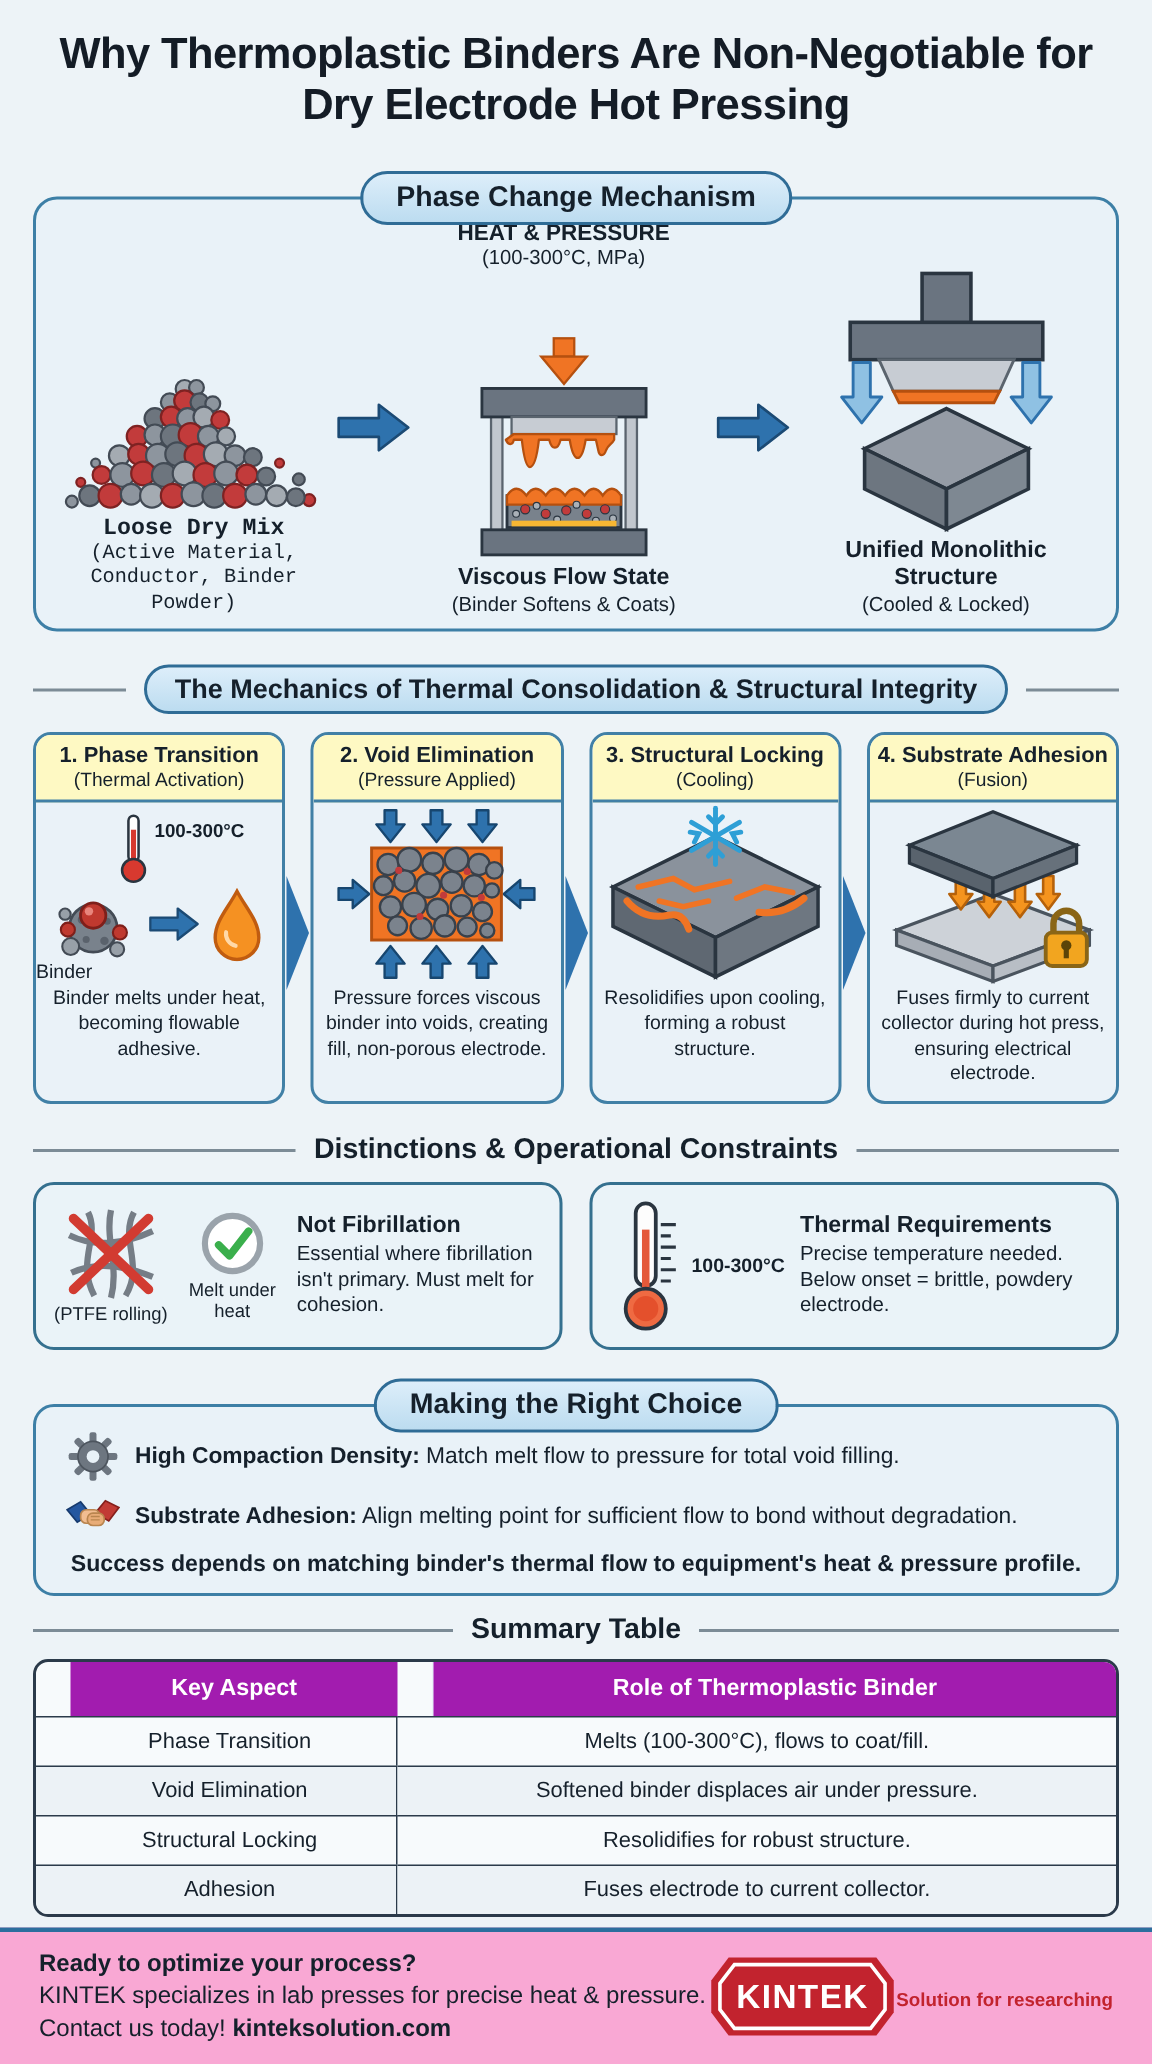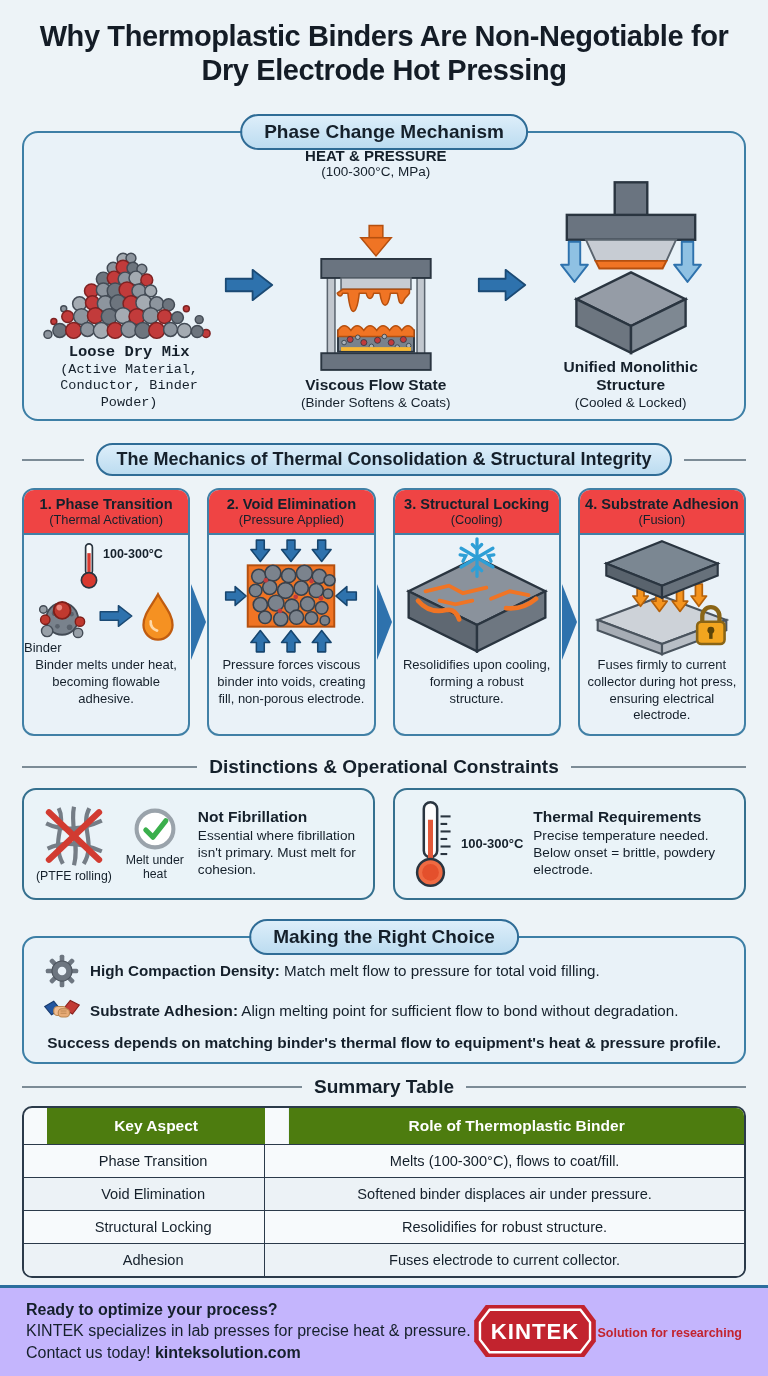--- a/index.html
+++ b/index.html
@@ -50,21 +50,21 @@
 
   
   .mech-header { margin-top:22px; }
   .mech-header .pill { position:static; transform:none; font-size:18px; padding:4px 18px; }
   .cards { display:flex; margin-top:12px; align-items:stretch; }
   .mcard {
     flex:1; border:2px solid #4180a6; border-radius:12px;
     background:#eaf2f8; display:flex; flex-direction:column; overflow:hidden;
   }
   .mcard-head {
-    background:#ef4444; border-bottom:2px solid #4180a6;
+    background:#fef9c3; border-bottom:2px solid #4180a6;
     padding:6px 4px; text-align:center;
   }
   .mcard-title { font-size:14.6px; font-weight:bold; }
   .mcard-sub { font-size:12.8px; }
   .mcard-art { height:122px; display:flex; align-items:center; justify-content:center; position:relative; }
   .mcard-body { font-size:13px; line-height:1.28; text-align:center; padding:0 7px 10px; }
   .card-chev {
     width:0; height:0; align-self:flex-start; margin:96px 1px 0;
     border-top:38px solid transparent; border-bottom:38px solid transparent;
     border-left:15px solid #2e72ad;
@@ -96,34 +96,34 @@
   .bullet-text { font-size:15.2px; line-height:1.25; }
   .conclusion { text-align:center; font-size:15.4px; font-weight:bold; margin-top:4px; }
 
   
   .sum-header { margin-top:12px; }
   .sum-table {
     margin-top:8px; border:2px solid #2b3a4a; border-radius:10px; overflow:hidden;
     display:grid; grid-template-columns:33.5% 66.5%; background:#f7fafc;
   }
   .th {
-    background:#4d7c0f; color:#fff; font-weight:bold; font-size:15.5px;
+    background:#a21caf; color:#fff; font-weight:bold; font-size:15.5px;
     text-align:center; padding:9px 6px;margin-left:23px;
   }
   .th + .th { border-left:1.5px solid #e9f2f8; }
   .td {
     font-size:14.6px; text-align:center; padding:8px 8px;
     border-top:1.5px solid #2b3a4a;
   }
   .td.key { font-weight:normal; border-right:1.5px solid #2b3a4a;padding-left:26px; }
   .row-alt { background:#ecf2f6; }
 
   
   .footer {
-    margin-top:auto; height:91px; background:#c4b5fd;
+    margin-top:auto; height:91px; background:#f9a8d4;
     border-top:3px solid #2c6e9e;
     display:flex; align-items:center; justify-content:space-between;
     padding:8px 26px 10px;
   }
   .f-left { font-size:16px; line-height:1.35; }
   .f-left .b { font-weight:bold; }
   .f-right { display:flex; flex-direction:row; align-items:center; }
   .f-tagline { color:#c2232e; font-weight:bold; font-size:12.5px; margin-top:3px; }
 
   svg { display:block; }

